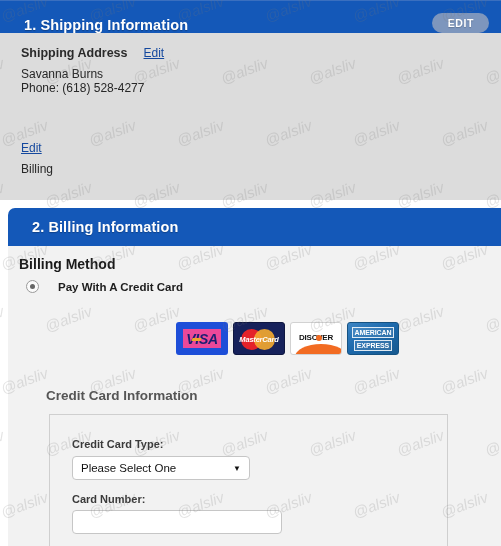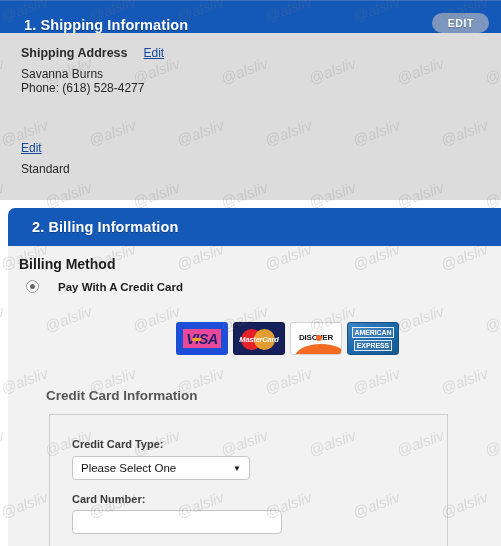--- a/index.html
+++ b/index.html
@@ -383,21 +383,21 @@
         <div style="margin-top:8px;">
           <div class="addr-line">Savanna Burns</div>
           <div class="addr-line">Phone: (618) 528-4277</div>
         </div>
       </div>
 
       <div class="ship-block" style="top:108px;">
         <div class="ship-head">
           <span class="edit-link">Edit</span>
         </div>
-        <div class="ship-value" style="margin-top:7px;">Standard</div>
+        <div class="ship-value" style="margin-top:7px;">Billing</div>
       </div>
 
     </div>
   </div>
 
   <div class="section-billing">
     <div class="bar bar-billing">
       <div class="bar-title">2. Billing Information</div>
     </div>
 

